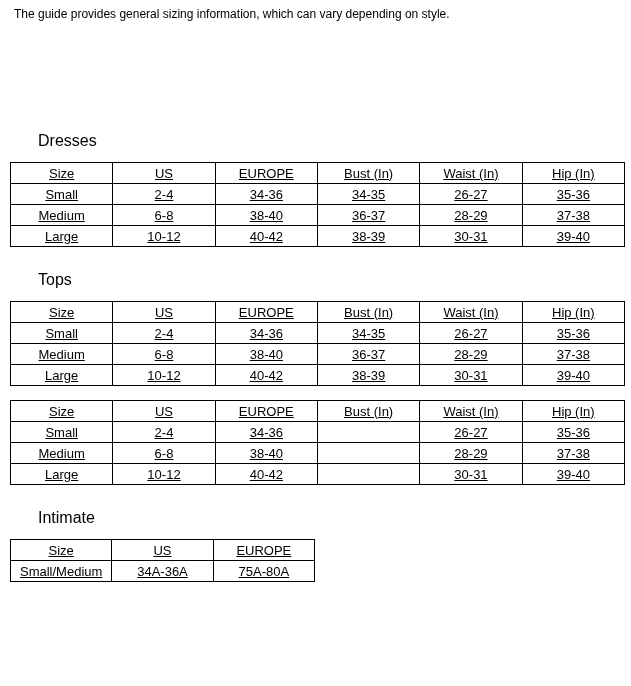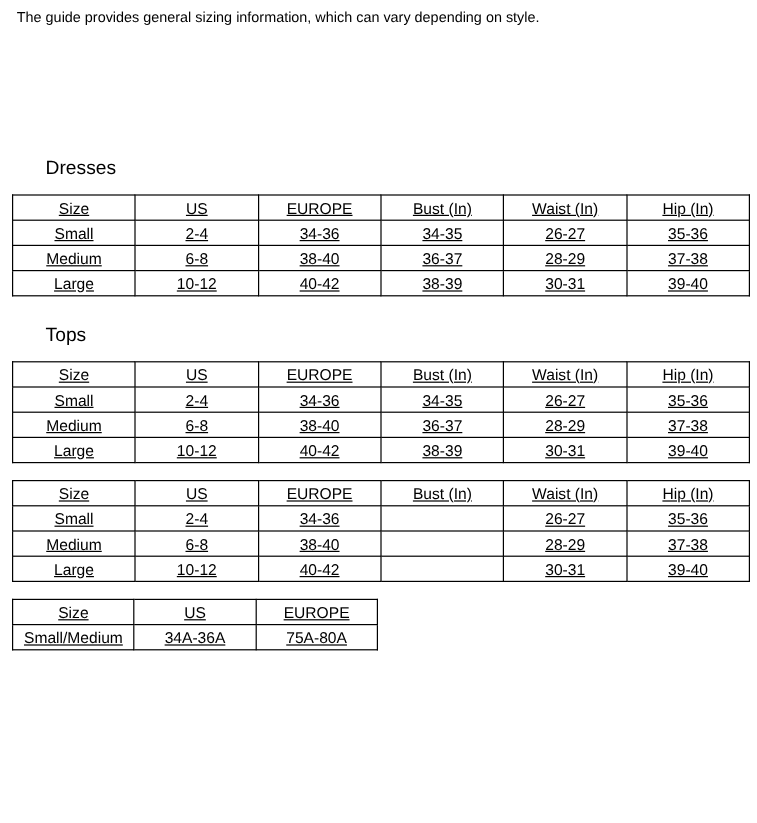--- a/index.html
+++ b/index.html
@@ -177,20 +177,21 @@
               <td>10-12</td>
               <td>40-42</td>
               <td></td>
               <td>30-31</td>
               <td>39-40</td>
             </tr>
           </tbody>
         </table>
       </section>
       <section class="size-section">
+        <h2 class="section-label">Intimate</h2>
         <table class="size-table cols-3">
           <thead>
             <tr>
               <th>Size</th>
               <th>US</th>
               <th>EUROPE</th>
             </tr>
           </thead>
           <tbody>
             <tr>

